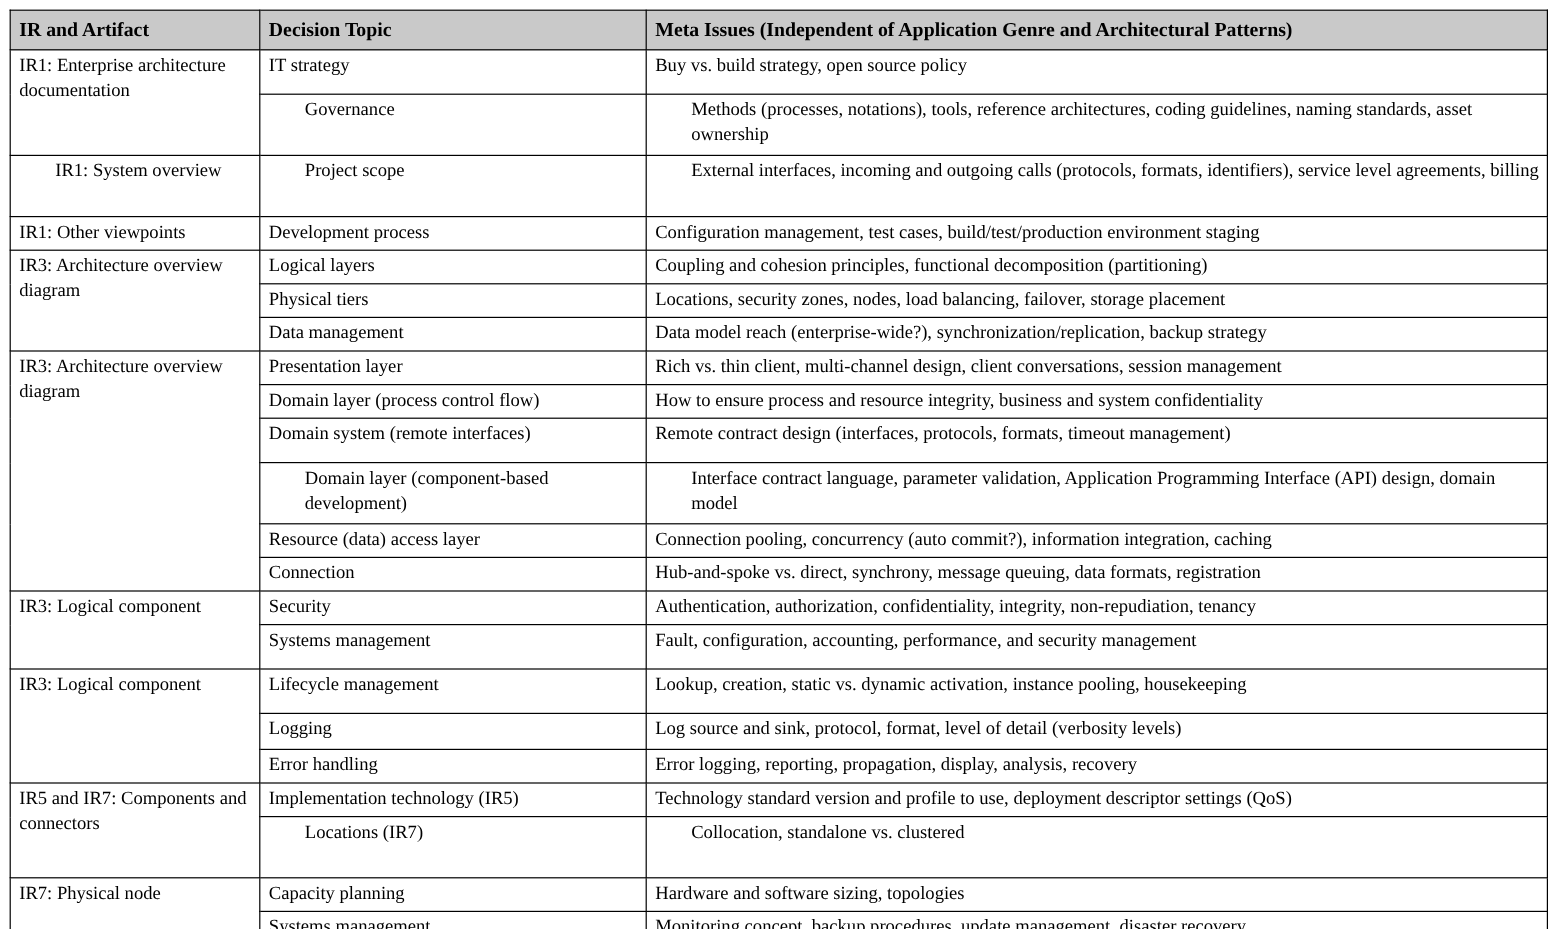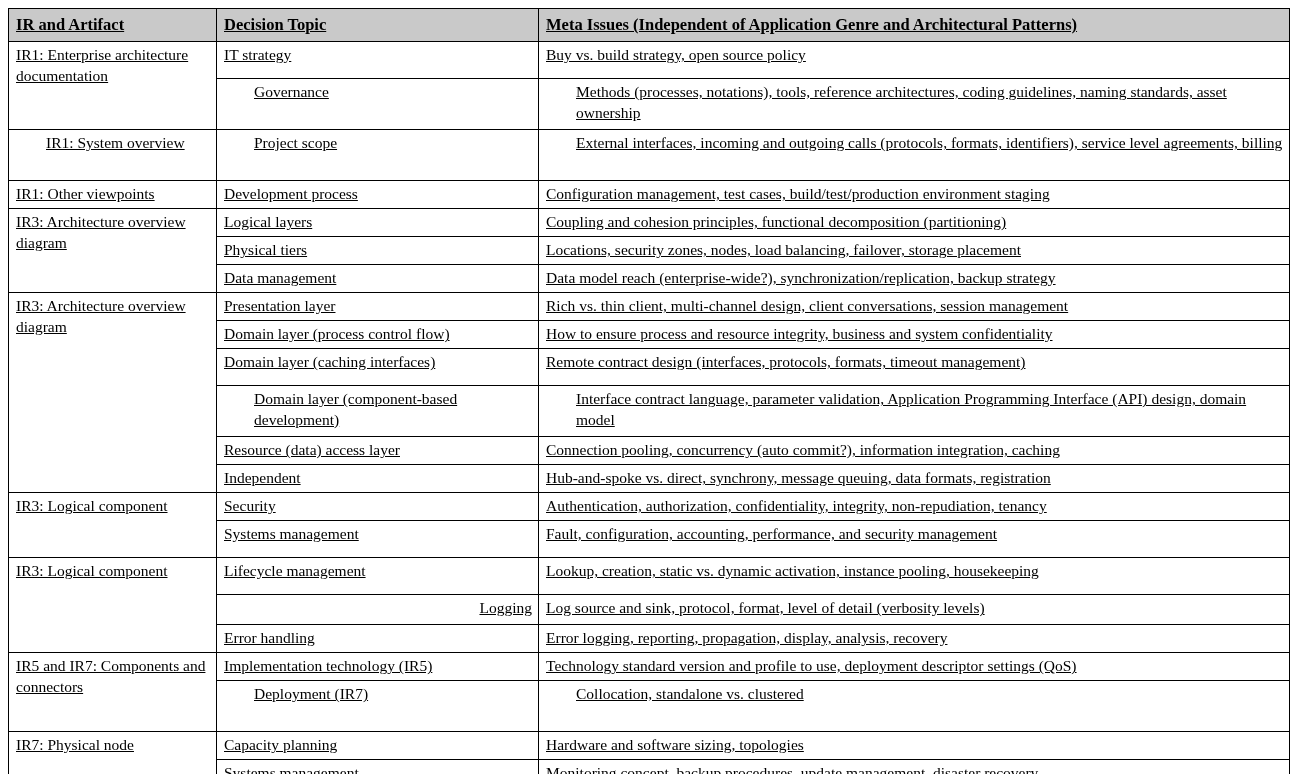--- a/index.html
+++ b/index.html
@@ -33,21 +33,20 @@
   table.decision-table col.col-ir      { width: 208px; }
   table.decision-table col.col-topic   { width: 322px; }
   table.decision-table col.col-meta    { width: 751px; }
 
   table.decision-table td,
   table.decision-table th {
     border: 1.6px solid #000000;
     vertical-align: top;
     padding: 3px 6px 3px 7px;
     text-align: left;
-    text-decoration: underline;
   }
 
   
   table.decision-table thead th {
     background: #c9c9c9;
     font-weight: bold;
     font-size: 16.5px;
     padding-top: 5px;
     padding-bottom: 6px;
     border-width: 1.8px;
@@ -73,21 +72,21 @@
     padding-top: 4px;
     padding-right: 8px;
   }
   td.meta-cell.nojust {
     text-align: right;
   }
 
   
   tr.h-tall   td { height: 44px; padding-left: 37px; }
   tr.h-mid    td { height: 30px; }
-  tr.h-short  td { height: 23px; text-align: right; }
+  tr.h-short  td { height: 23px; }
   tr.h-xshort td { height: 21px; }
 </style>
 </head>
 <body>
 
 <div id="table-wrap">
   <table class="decision-table">
     <colgroup>
       <col class="col-ir">
       <col class="col-topic">
@@ -141,33 +140,33 @@
       <tr class="h-xshort">
         <td class="ir-cell" rowspan="6">IR3: Architecture overview diagram</td>
         <td class="topic-cell">Presentation layer</td>
         <td class="meta-cell nojust">Rich vs. thin client, multi-channel design, client conversations, session management</td>
       </tr>
       <tr class="h-xshort">
         <td class="topic-cell">Domain layer (process control flow)</td>
         <td class="meta-cell nojust">How to ensure process and resource integrity, business and system confidentiality</td>
       </tr>
       <tr class="h-mid">
-        <td class="topic-cell">Domain layer (caching interfaces)</td>
+        <td class="topic-cell">Domain system (remote interfaces)</td>
         <td class="meta-cell nojust">Remote contract design (interfaces, protocols, formats, timeout management)</td>
       </tr>
       <tr class="h-tall">
         <td class="topic-cell">Domain layer (component-based development)</td>
         <td class="meta-cell">Interface contract language, parameter validation, Application Programming Interface (API) design, domain model</td>
       </tr>
       <tr class="h-xshort">
         <td class="topic-cell">Resource (data) access layer</td>
         <td class="meta-cell nojust">Connection pooling, concurrency (auto commit?), information integration, caching</td>
       </tr>
       <tr class="h-xshort">
-        <td class="topic-cell">Independent</td>
+        <td class="topic-cell">Connection</td>
         <td class="meta-cell nojust">Hub-and-spoke vs. direct, synchrony, message queuing, data formats, registration</td>
       </tr>
 
       <tr class="h-xshort">
         <td class="ir-cell" rowspan="2">IR3: Logical component</td>
         <td class="topic-cell">Security</td>
         <td class="meta-cell nojust">Authentication, authorization, confidentiality, integrity, non-repudiation, tenancy</td>
       </tr>
       <tr class="h-mid">
         <td class="topic-cell">Systems management</td>
@@ -187,21 +186,21 @@
         <td class="topic-cell">Error handling</td>
         <td class="meta-cell nojust">Error logging, reporting, propagation, display, analysis, recovery</td>
       </tr>
 
       <tr class="h-xshort">
         <td class="ir-cell" rowspan="2">IR5 and IR7: Components and connectors</td>
         <td class="topic-cell">Implementation technology (IR5)</td>
         <td class="meta-cell nojust">Technology standard version and profile to use, deployment descriptor settings (QoS)</td>
       </tr>
       <tr class="h-tall">
-        <td class="topic-cell">Deployment  (IR7)</td>
+        <td class="topic-cell">Locations  (IR7)</td>
         <td class="meta-cell nojust">Collocation, standalone vs. clustered</td>
       </tr>
 
       <tr class="h-xshort">
         <td class="ir-cell" rowspan="2">IR7: Physical node</td>
         <td class="topic-cell">Capacity planning</td>
         <td class="meta-cell nojust">Hardware and software sizing, topologies</td>
       </tr>
       <tr class="h-mid">
         <td class="topic-cell">Systems management</td>

